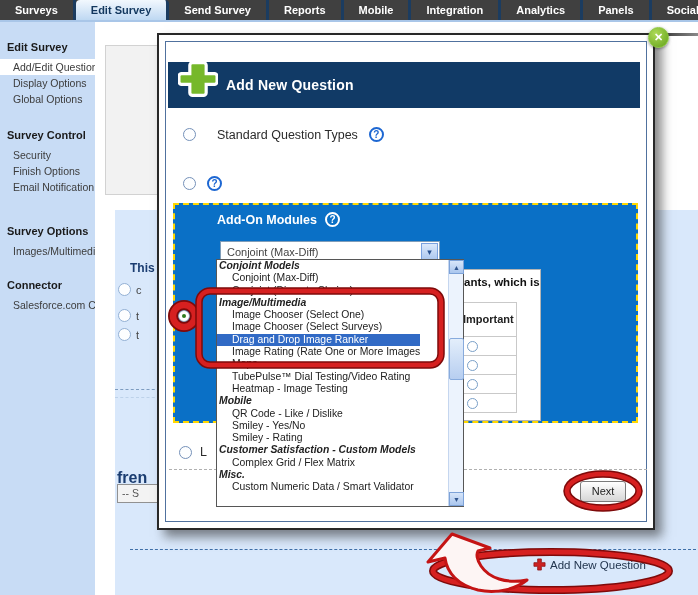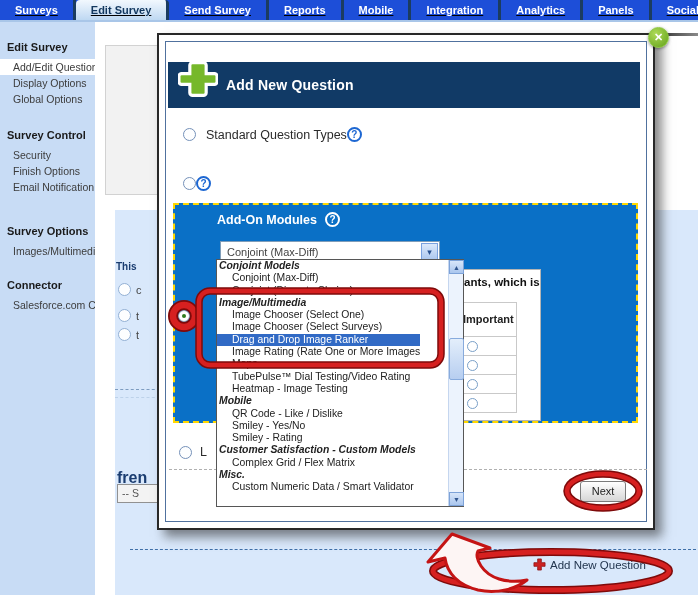--- a/index.html
+++ b/index.html
@@ -2,41 +2,41 @@
 <html><head>
 <meta charset="utf-8">
 <style>
   * { margin:0; padding:0; box-sizing:border-box; }
   html,body { background:#fff; }
   #app {
     position:relative; width:698px; height:595px; overflow:hidden;
     font-family:"Liberation Sans", sans-serif; background:#fff;
   }
   
-  .nav { position:absolute; left:0; top:0; width:698px; height:21px; background:#1d4ed8; display:flex;text-decoration:underline; }
+  .nav { position:absolute; left:0; top:0; width:698px; height:21px; background:#404040; display:flex; }
   .nav-underline { position:absolute; left:0; top:20px; width:698px; height:2px; background:#a9c6e8; z-index:2; }
   .tab {
     height:20px; line-height:20px; padding:0 15px; color:#fff; font-size:11px; font-weight:bold;
     border-right:3px solid #1b3c60; white-space:nowrap; cursor:default;
   }
   .tab.active {
     background:linear-gradient(#f2f8fe,#bed8f2); color:#12375e; border-radius:4px 4px 0 0;
   }
   .nav-fill { flex:1; height:20px; background:#3b3b3b; }
   
   .sidebar { position:absolute; left:0; top:20px; width:95px; height:575px; background:#c8dcf5; padding-top:21px; }
   .sb-title { font-size:11px; font-weight:bold; color:#1a1a1a; padding-left:7px; margin-bottom:6px; }
   .sb-item { font-size:10.5px; color:#3c3c3c; padding:2px 0 2px 13px; cursor:pointer; white-space:nowrap; }
   .sb-item.active { background:#fff; width:100px; }
   .sb-gap1 { height:22px; } .sb-gap2 { height:30px; } .sb-gap3 { height:20px; }
   
   .main-bg { position:absolute; left:95px; top:20px; width:603px; height:575px; background:#fff; }
   .gray-box { position:absolute; left:105px; top:45px; width:545px; height:150px; background:#f2f2f2; border:1px solid #d2d2d2; }
   .blue-area { position:absolute; left:115px; top:210px; width:583px; height:385px; background:#d9e8fb; }
-  .pg-this { position:absolute; left:1px; top:51px; font-size:10px; font-weight:bold; color:#1a3c70; }
+  .pg-this { position:absolute; left:15px; top:51px; font-size:12px; font-weight:bold; color:#1a3c70; }
   .pg-radio { position:absolute; width:13px; height:13px; border:1px solid #93b0d4; border-radius:50%; background:#fdfeff; }
   .pg-frag { position:absolute; font-size:11px; color:#444; }
   .pg-dash1 { position:absolute; left:0; top:179px; width:45px; border-top:1px dashed #7d9cc0; }
   .pg-dash2 { position:absolute; left:0; top:187px; width:45px; border-top:1px dashed #bdd2ea; }
   .pg-fren { position:absolute; left:2px; top:259px; font-size:16px; font-weight:bold; color:#1a3c70; }
   .pg-select { position:absolute; left:2px; top:274px; width:46px; height:19px; background:#f3f3f3; border:1px solid #919191; font-size:10.5px; color:#555; line-height:17px; padding-left:4px; overflow:hidden; }
   .pg-bottom-dash { position:absolute; left:15px; top:339px; width:566px; border-top:1px dashed #3f6fa8; }
   .pg-addlink { position:absolute; left:418px; top:348px; display:flex; align-items:center; gap:4px; cursor:pointer; }
   .pg-addlink .txt { font-size:11.5px; color:#23364f; }
   
@@ -48,21 +48,21 @@
   .modal-frame { position:absolute; left:6px; top:6px; right:6px; bottom:6px; border:1px solid #50719e; pointer-events:none; }
   .m-header { position:absolute; left:9px; top:27px; width:472px; height:46px; background:#113a66; }
   .m-header .ttl { position:absolute; left:58px; top:0; height:46px; line-height:46px; color:#fff; font-size:14px; font-weight:bold; letter-spacing:.2px; }
   .plus-icon { position:absolute; left:10px; top:-3px; width:40px; height:40px; }
   .m-close {
     position:absolute; left:489px; top:-8px; width:21px; height:21px; border-radius:50%;
     background:radial-gradient(circle at 35% 30%, #aeda58, #61a118); border:1px solid #8cc63f;
     color:#fff; font-size:11px; font-weight:bold; text-align:center; line-height:19px;
     box-shadow:0 1px 3px rgba(0,0,0,.45); cursor:pointer; z-index:12;
   }
-  .qt-row { position:absolute; left:24px; display:flex; align-items:center; }
+  .qt-row { position:absolute; left:24px; display:flex; align-items:center; gap:11px; }
   .qt-row.r1 { top:92px; } .qt-row.r2 { top:141px; }
   .radio13 { width:13px; height:13px; border:1px solid #7591b9; border-radius:50%; background:#fdfeff; flex:none; }
   .qt-label { font-size:12.5px; color:#2b2b2b; margin-left:10px; }
   .help {
     width:15px; height:15px; border-radius:50%; border:2px solid #1d67d2; background:#fff;
     color:#1d67d2; font-size:10px; font-weight:bold; text-align:center; line-height:12px; flex:none; cursor:pointer;
   }
   .help.inv { border-color:#fff; background:transparent; color:#fff; }
   
   .addon-panel { position:absolute; left:14px; top:168px; width:465px; height:220px; background:#0a70c6; border:2px dashed #ffd800; }

